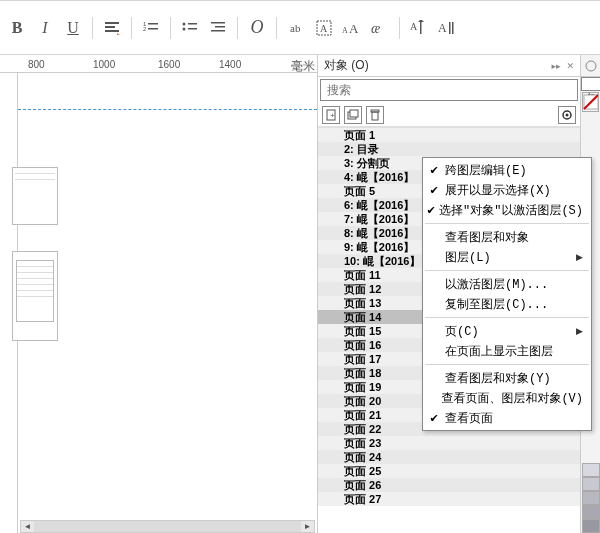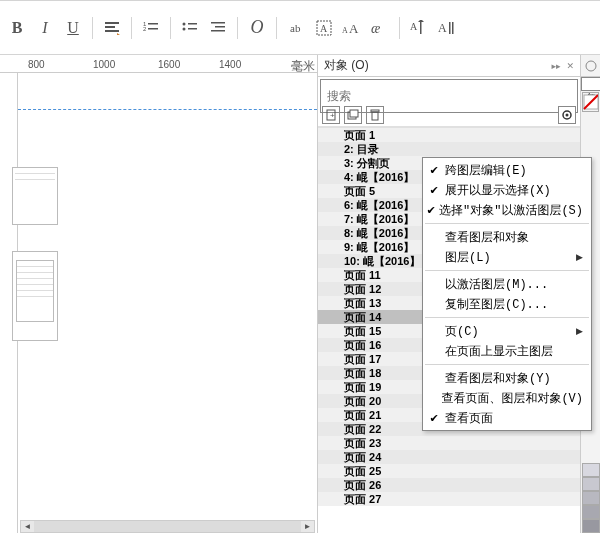--- a/index.html
+++ b/index.html
@@ -25,21 +25,21 @@
   .doc2 .tbl div { border-bottom: 1px solid #ddd; height: 6px; }
   .guide-h { position: absolute; top: 36px; left: 0; right: 0; height: 0; border-top: 1px dashed #4a90d9; }
   .scroll-h { position: absolute; bottom: 0; left: 20px; right: 2px; height: 13px; border: 1px solid #ccc; background: #f3f3f3; }
   .scroll-h-thumb { position: absolute; left: 13px; top: 0; right: 13px; bottom: 0; background: #dcdcdc; }
   .scroll-h-arrow { position: absolute; top: 0; bottom: 0; width: 13px; background: #e8e8e8; display:flex; align-items:center; justify-content:center; font-size:8px; color:#555;}
   .panel { width: 283px; background: #fff; border-left: 1px solid #ccc; display: flex; }
   .panel-main { flex: 1; display: flex; flex-direction: column; }
   .panel-header { height: 22px; border-bottom: 1px solid #ccc; display: flex; align-items: center; padding: 0 6px; font-size: 12px; color: #333; justify-content: space-between; }
   .panel-header .btns { display: flex; gap: 6px; color: #888; font-size: 9px; }
   .search { height: 26px; padding: 2px; }
-  .search input { width: 100%; height: 100%; border: 1px solid #888; padding: 16px 6px; font-size: 12px; color: #888; }
+  .search input { width: 100%; height: 100%; border: 1px solid #888; padding: 4px 6px; font-size: 12px; color: #888; }
   .panel-tools { height: 24px; border-bottom: 1px solid #e0e0e0; display:flex; align-items:center; padding:0 4px; justify-content:space-between; }
   .panel-tools .grp { display:flex; gap:4px; }
   .panel-tools .ic { width:18px; height:18px; border:1px solid #888; display:flex; align-items:center; justify-content:center; font-size:10px; }
   .gear { width:18px; height:18px; border:1px solid #888; display:flex; align-items:center; justify-content:center; font-size:11px; background:#fff; }
   .page-list { flex: 1; overflow: hidden; border-top:1px solid #e0e0e0;}
   .page-item { height: 14px; line-height: 14px; font-size: 11px; padding-left: 26px; font-weight: bold; color: #000; background: #f0f0f0; white-space: nowrap; overflow: hidden; }
   .page-item.sel { background: #c0c0c0; }
   .page-item.alt { background: #e8e8e8; }
   .side-tabs { width: 20px; background: #f3f3f3; border-left: 1px solid #ccc; display:flex; flex-direction:column; }
   .side-tab { writing-mode: vertical-rl; font-size: 11px; padding: 6px 2px; border-bottom:1px solid #ccc; color:#333; text-align:center; }

